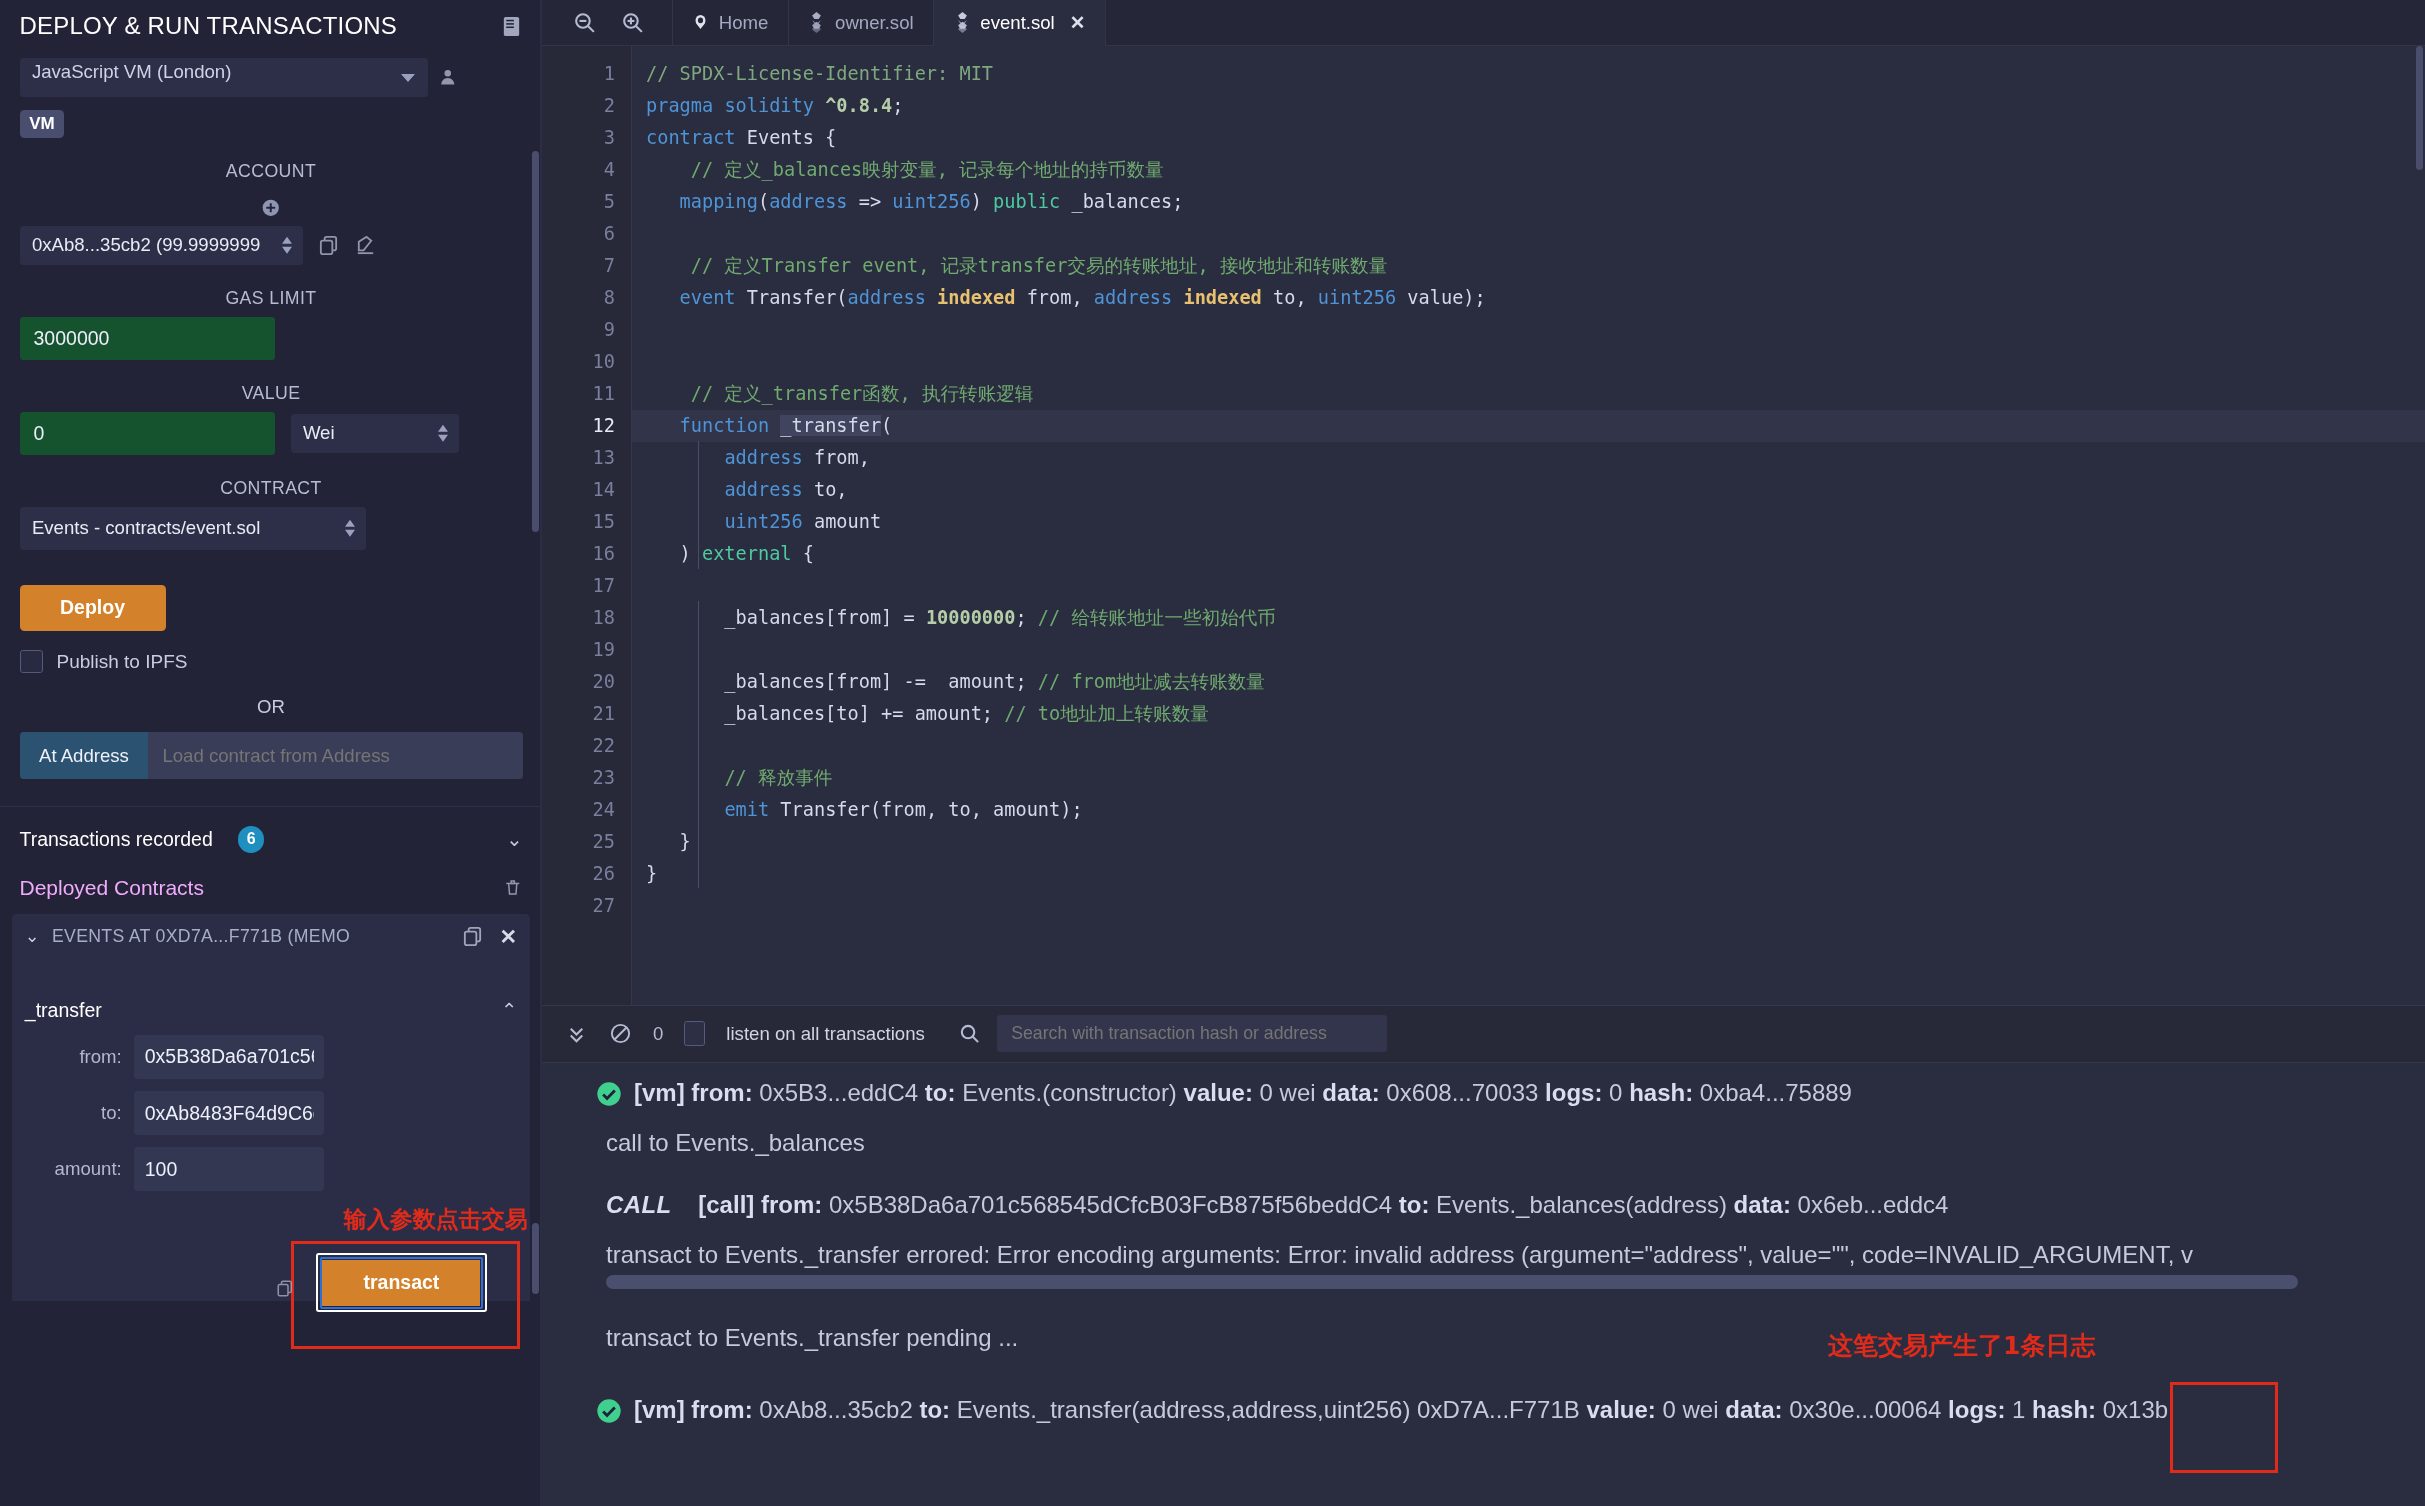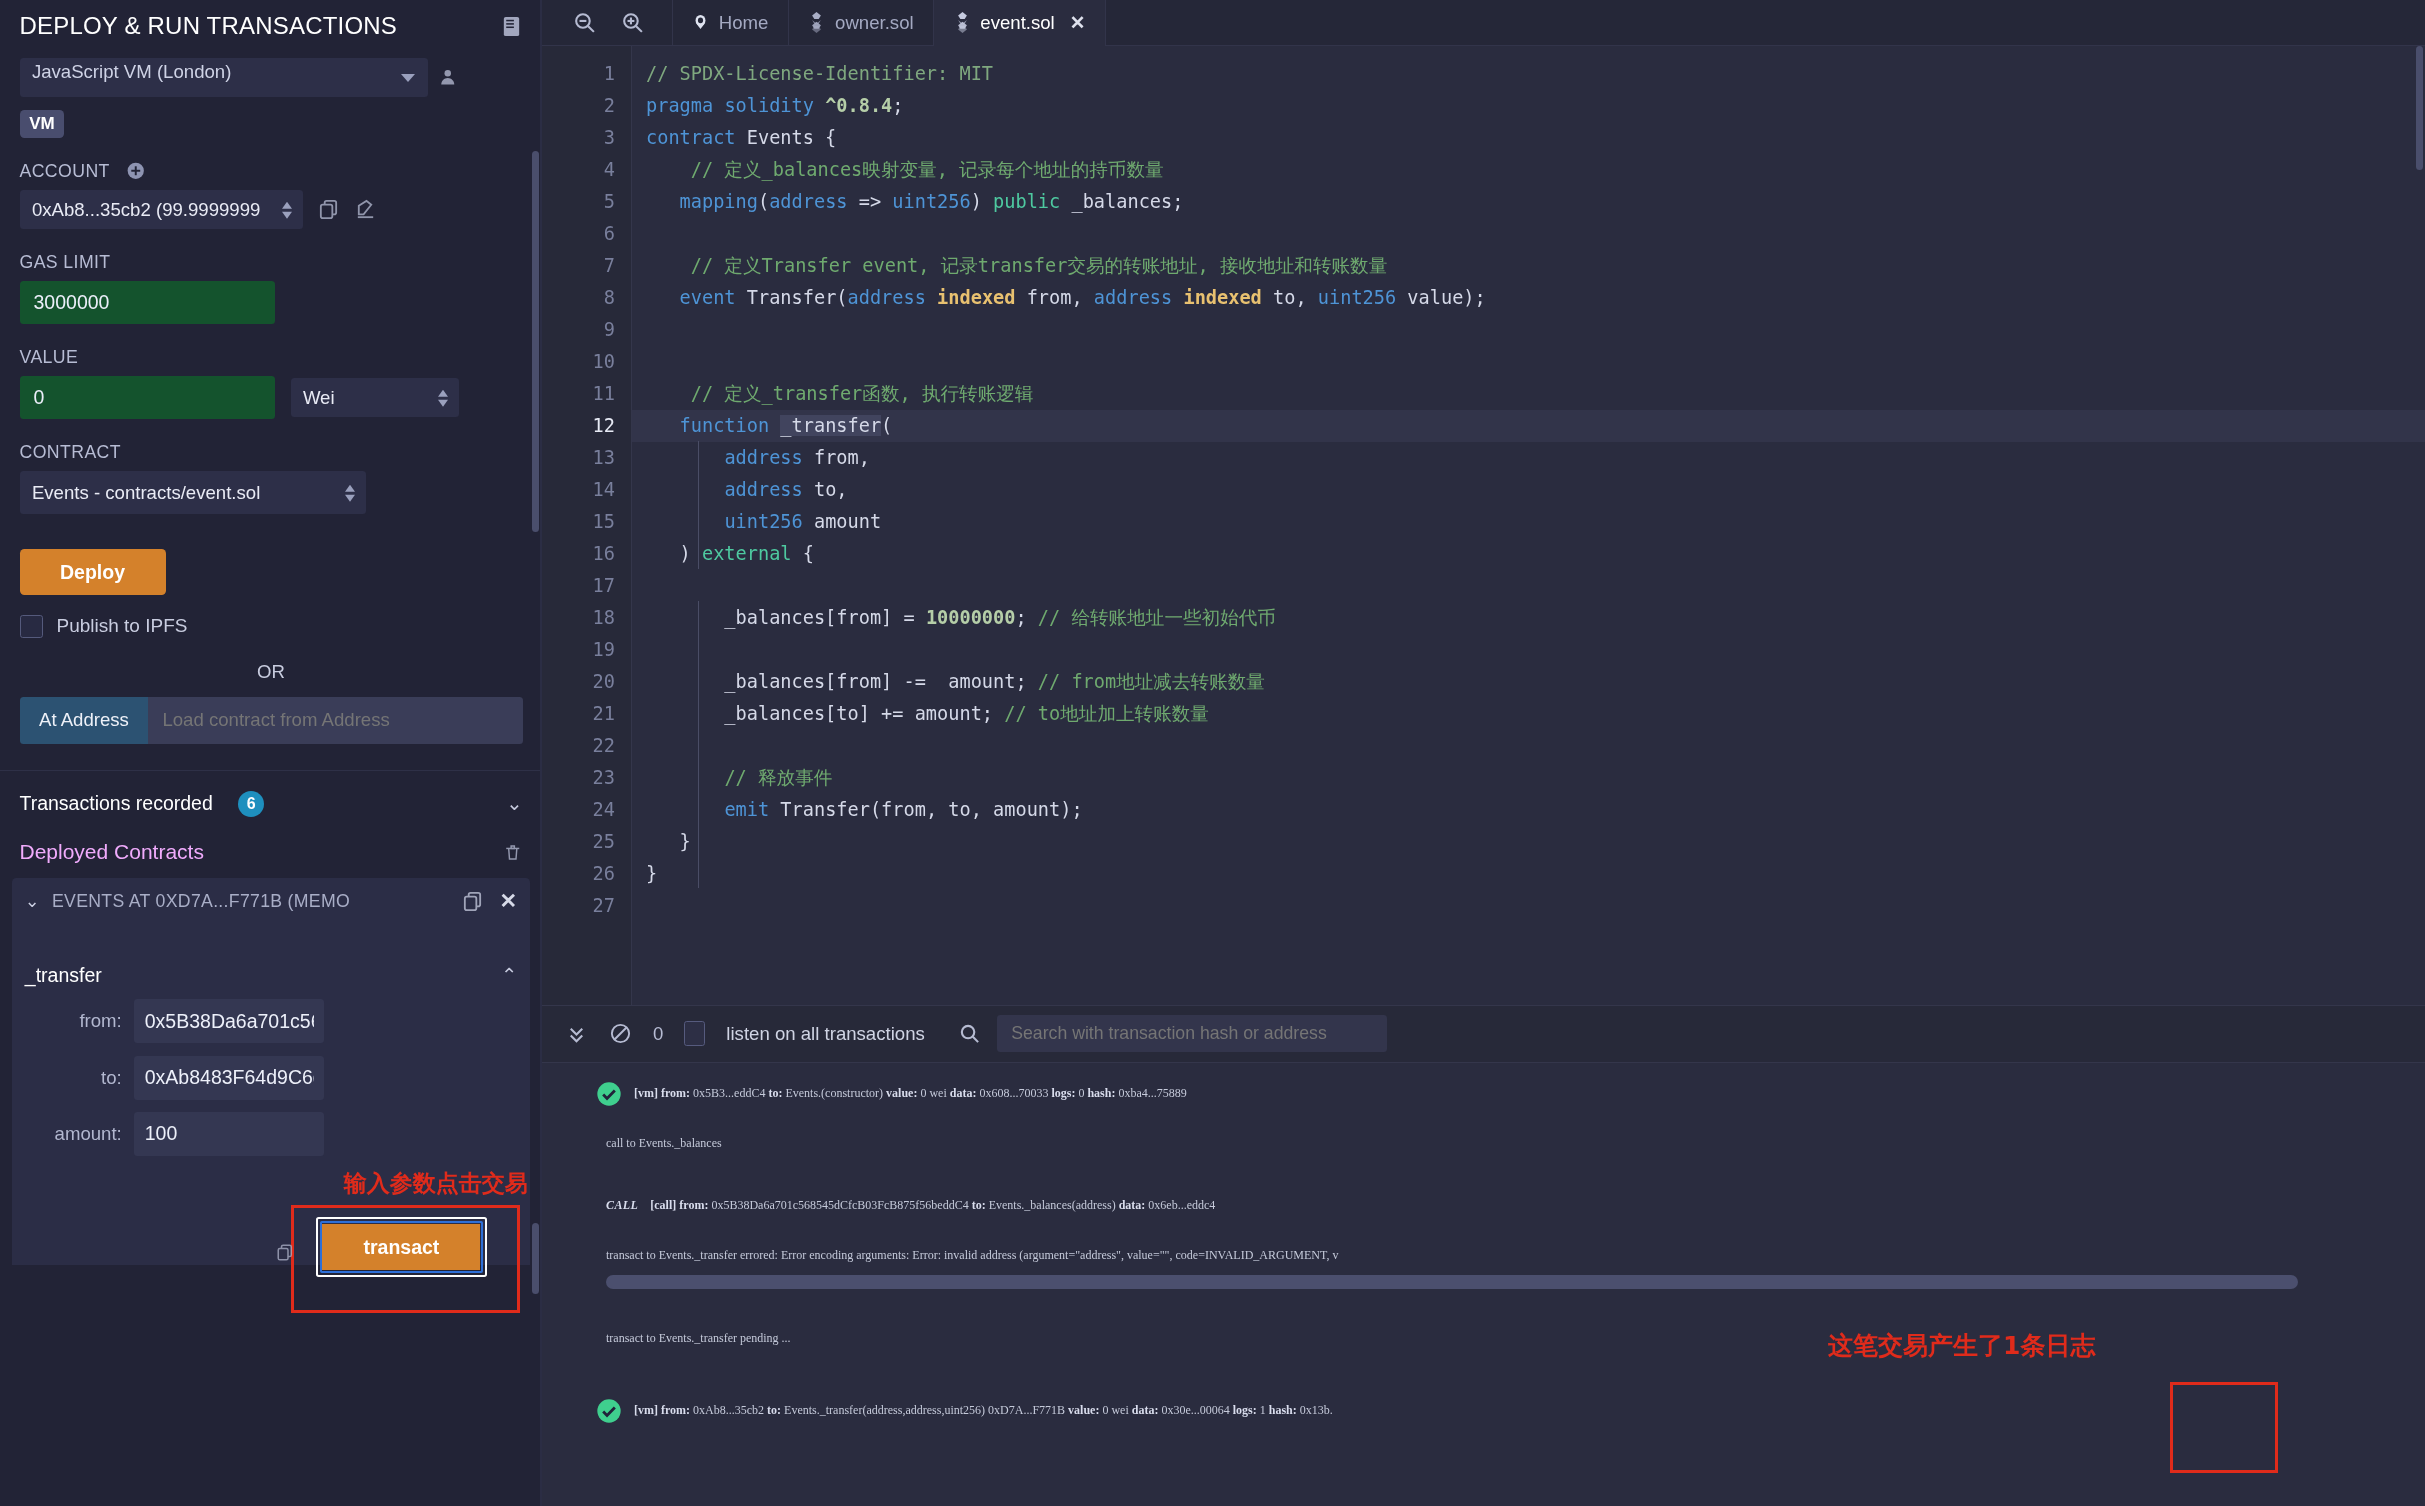--- a/index.html
+++ b/index.html
@@ -50,21 +50,21 @@
   .person-icon { width:19.5px; height:26.6px; opacity:.8; }
 
   .vm-badge {
     display:inline-block; margin-top: 12.4px;
     background: #494d6e; color:#fff; border-radius: 4.4px;
     font-size: 17px; padding: 4.4px 9.7px; font-weight:600;
   }
 
   .field-label {
     color: #b7bcd4; font-size: 17.7px; letter-spacing:0.4px;
-    margin: 23px 0 8px 0; display:flex; align-items:flex-start; gap:16px;
+    margin: 23px 0 8px 0; display:flex; align-items:center; gap:16px;flex-direction:column;
   }
   .plus-icon { width:19.5px;height:19.5px; }
 
   .acct-row { display:flex; align-items:center; gap:14px; }
   .acct-select {
     width: 283px; position:relative;text-align:center;
   }
   .spin {
     position:absolute; right:10.6px; top:50%; transform:translateY(-50%);
     display:flex; flex-direction:column; gap:2.7px;
@@ -251,21 +251,21 @@
     width: 390px; height: 37px; background:#33354c; border:none; border-radius:3.5px;
     color:#9297b2; font-size:17.7px; padding: 0 14px;
     font-family:"Liberation Sans", sans-serif;
   }
 
   .term {
     flex: 1 1 auto; position:relative; overflow:hidden; background:#2a2c3f;
     padding: 17.7px 0 0 0;
   }
   .tline {
-    font-family:Liberation Serif, serif; font-size:12px;
+    font-family:Liberation Sans, sans-serif; font-size:24px;
     color:#c5cada; white-space:nowrap; padding-left: 64px; line-height: 26.6px;
   }
   .tline.ok { position:relative; padding-left: 92px; }
   .check {
     position:absolute; left: 53px; top: 0px; width:28px;height:28px;
   }
   .b { font-weight:bold; color:#d9dded; }
   .lbl-call { font-weight:bold; font-style:italic; color:#d9dded; letter-spacing:0.4px;}
   .t-sp { height: 23px; }
   .t-sp-sm { height: 12.4px; }

